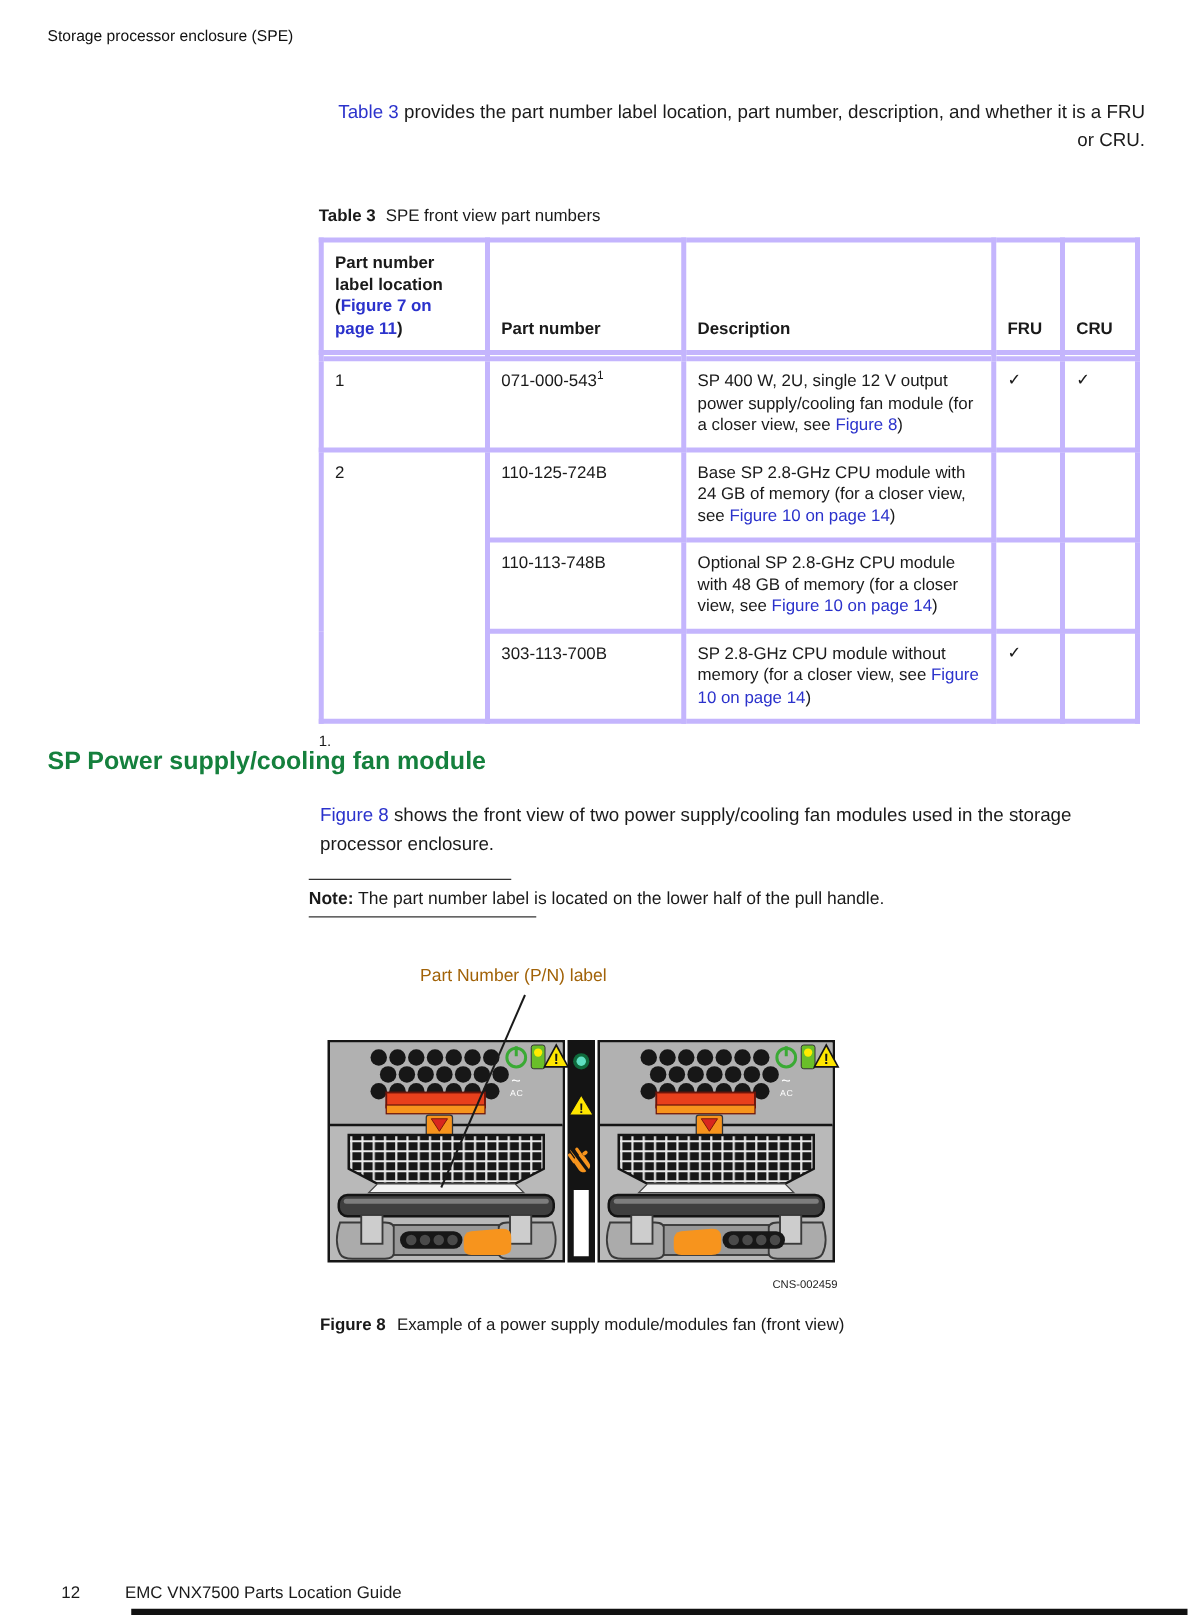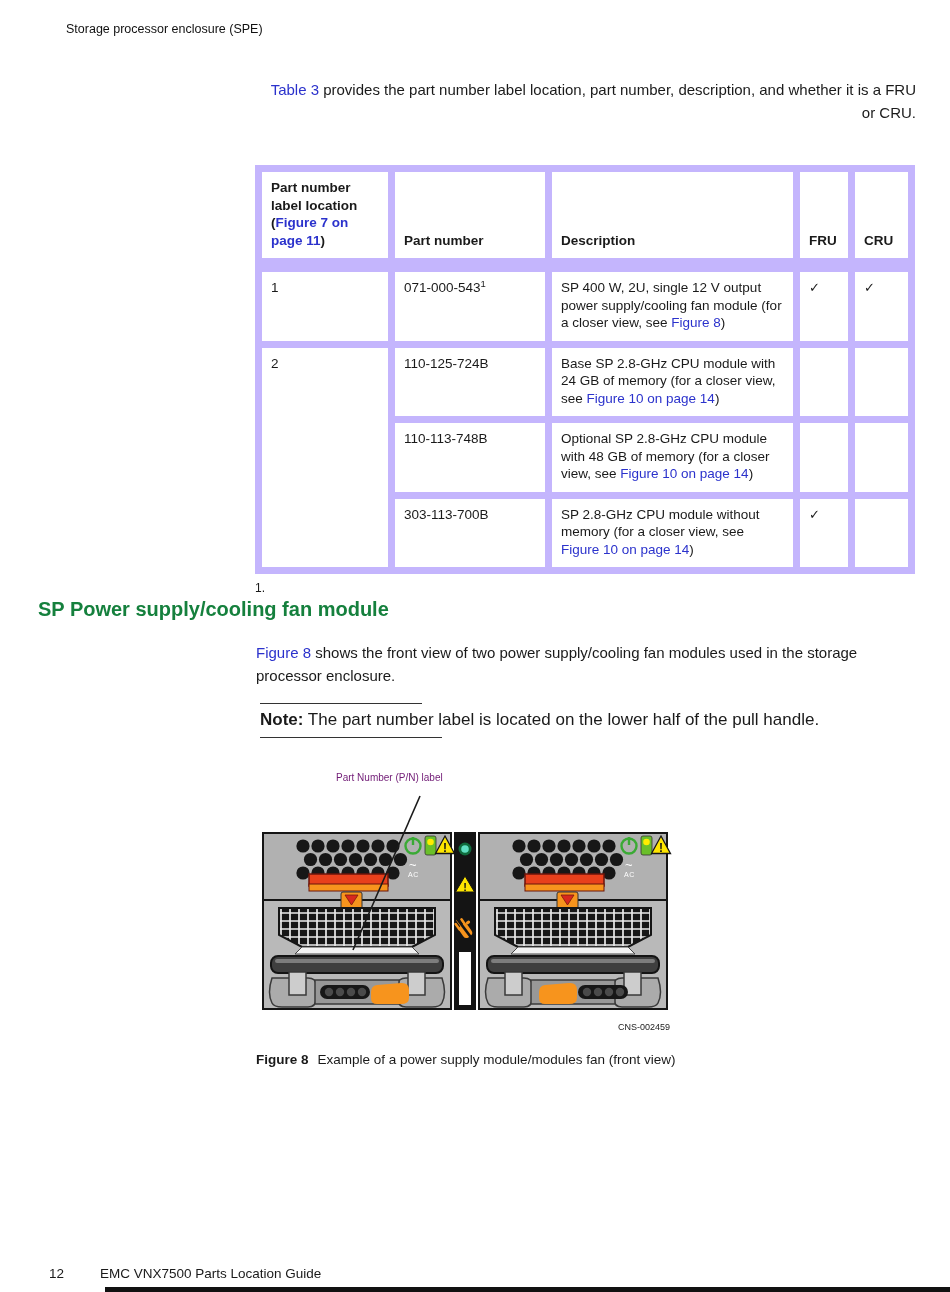--- a/index.html
+++ b/index.html
@@ -3,60 +3,61 @@
 <meta charset="utf-8">
 <style>
   * { margin:0; padding:0; box-sizing:border-box; }
   html,body { background:#ffffff; }
   body {
     position:relative; width:950px; height:1292px;
     font-family:"Liberation Sans","DejaVu Sans",sans-serif;
     color:#1a1a1a; overflow:hidden;
   }
   .lnk { color:#2b32cc; text-decoration:none; cursor:pointer; }
-  .running-header { position:absolute; left:38px; top:22px; font-size:12.5px; color:#111;margin-left:28px; }
+  .running-header { position:absolute; left:38px; top:22px; font-size:12.5px; color:#111; }
   .intro { position:absolute; left:256px; top:78px; width:660px; font-size:15px; line-height:23px;text-align:right; }
   .table-block { position:absolute; left:255px; top:165px; width:653px; }
   .tbl-caption { font-size:13.5px; margin-bottom:10px; }
   .tbl-caption b { font-weight:700; margin-right:8px; }
   table.parts { border-collapse:collapse; width:653px; table-layout:fixed; font-size:13.5px; line-height:17.5px; }
-  table.parts th, table.parts td { border:7px solid #c4b5fd; padding:7px 9px 9px 9px; vertical-align:top; text-align:left; }
+  table.parts th, table.parts td { border:4px solid #c4b5fd; padding:7px 9px 9px 9px; vertical-align:top; text-align:left; }
   table.parts th { font-weight:700; vertical-align:bottom; height:64px; }
   table.parts th.c1 { vertical-align:top; }
   tr.rule td { height:5px; padding:0; border-top:1px solid #000; border-bottom:1px solid #000; }
   td.ck { font-family:"DejaVu Sans","Liberation Sans",sans-serif; font-size:13px; }
   sup { font-size:9.5px; vertical-align:super; line-height:0; }
   .footnote { display:flex; margin-top:7px; font-size:12px; line-height:15.5px; width:640px; }
   .footnote .fn-num { width:17px; flex:none; }
   .h2 { position:absolute; left:38px; top:598px; font-size:20px; font-weight:700; color:#15803d; }
   .para2 { position:absolute; left:256px; top:641px; width:625px; font-size:15px; line-height:23px; }
-  .note { position:absolute; left:260px; top:703px; width:620px; font-size:17px; }
+  .note { position:absolute; left:247px; top:703px; width:620px; font-size:14px; }
   .note-rule-top { width:162px; border-top:1.5px solid #333; }
   .note-rule-bot { width:182px; border-top:1px solid #333; }
   .note p { margin:6px 0 7px 0; }
   .note b { font-weight:700; }
   .figure-wrap { position:absolute; left:256px; top:770px; width:430px; height:275px; }
-  .callout { position:absolute; left:80px; top:2px; font-size:10px; color:#701a75; }
+  .callout { position:absolute; left:80px; top:2px; font-size:14px; color:#a16207; }
   .figure-wrap svg { position:absolute; left:0; top:20px; }
   .image-code { position:absolute; left:362px; top:252px; font-size:9px; color:#222; }
   .fig-caption { position:absolute; left:256px; top:1052px; font-size:13.5px; }
   .fig-caption b { font-weight:700; margin-right:9px; }
   .footer-num { position:absolute; left:38px; top:1266px; font-size:13.5px;margin-left:11px; }
   .footer-title { position:absolute; left:100px; top:1266px; font-size:13.5px; }
   .bottom-bar { position:absolute; left:105px; top:1287px; width:845px; height:5px; background:#111; }
   .acT { font-family:"Liberation Sans","DejaVu Sans",sans-serif; }
 </style>
 </head>
 <body>
 
 <div class="running-header">Storage processor enclosure (SPE)</div>
 
 <p class="intro"><span class="lnk">Table 3</span><span> provides the part number label location, part number, description, and whether it is a FRU or CRU.</span></p>
 
 <div class="table-block">
+  <div class="tbl-caption"><b>Table 3</b><span>SPE front view part numbers</span></div>
   <table class="parts">
     <colgroup>
         <col style="width:133px">
         <col style="width:157px">
         <col style="width:248px">
         <col style="width:55px">
         <col style="width:60px">
       </colgroup>
     <thead>
       <tr>

